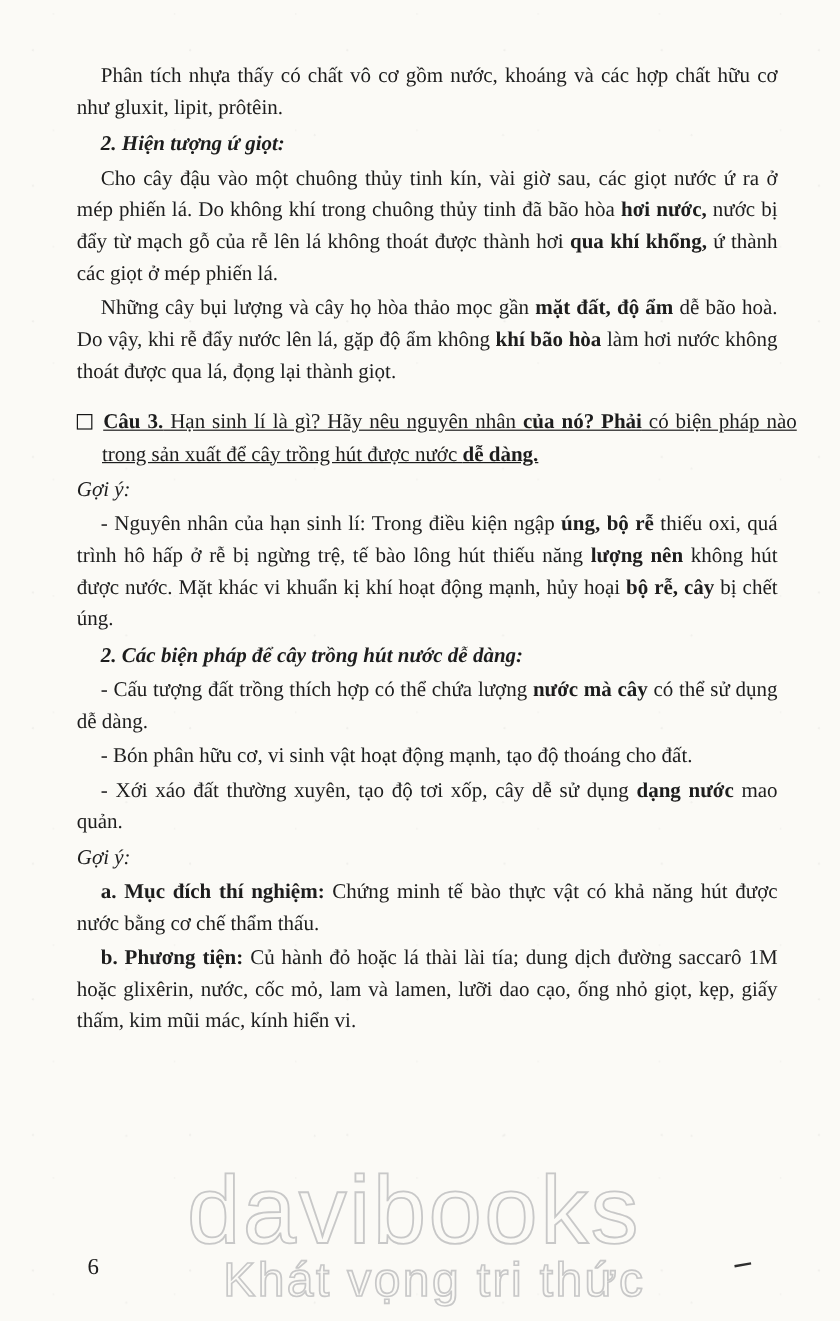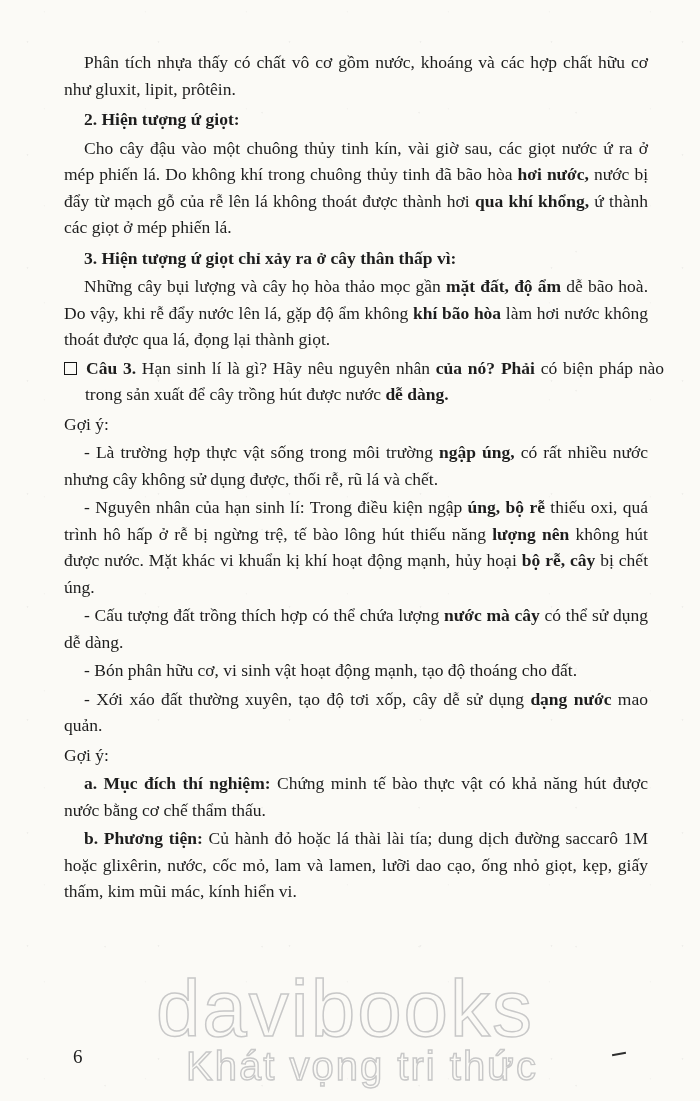--- a/index.html
+++ b/index.html
@@ -20,23 +20,23 @@
   }
 
   .content {
     position:absolute; left:64px; top:49px; width:600px;
     text-align:justify;
     font-size:17.5px; line-height:26.5px;
   }
 
   .content p { margin:0 16px 2px 0; }
   p.para     { text-indent:20px; }
-  p.heading  { font-weight:bold; text-indent:20px; margin:4px 0 2px 0; }
-  p.hint     { font-weight:bold; margin:3px 0 2px 0; }
-  p.question { padding-left:21px; text-indent:-21px; margin:2px 0 2px 0; }
+  p.heading  { font-weight:bold; text-indent:20px; margin:4px 0 2px 0;font-style:italic; }
+  p.hint     { font-style:italic; font-weight:bold; margin:3px 0 2px 0; }
+  p.question { padding-left:21px; text-indent:-21px; margin:16px 0 2px 0;text-decoration:underline; }
 
   .run { font-weight:normal; }
   .run.b { font-weight:bold; }
 
   .sq {
     display:inline-block; width:11px; height:11px;
     border:1.7px solid #161616;
     margin-right:9px; vertical-align:-1px;
     background:transparent;
   }
@@ -58,26 +58,25 @@
 </style>
 </head>
 <body>
 
 <div class="page">
 
   <div class="content">
       <p class="para"><span class="run">Phân tích nhựa thấy có chất vô cơ gồm nước, khoáng và các hợp chất hữu cơ như gluxit, lipit, prôtêin.</span></p>
       <p class="heading"><span class="run b">2. Hiện tượng ứ giọt:</span></p>
       <p class="para"><span class="run">Cho cây đậu vào một chuông thủy tinh kín, vài giờ sau, các giọt nước ứ ra ở mép phiến lá. Do không khí trong chuông thủy tinh đã bão hòa </span><span class="run b">hơi nước,</span><span class="run"> nước bị đẩy từ mạch gỗ của rễ lên lá không thoát được thành hơi </span><span class="run b">qua khí khổng,</span><span class="run"> ứ thành các giọt ở mép phiến lá.</span></p>
-      <p class="heading"><span class="run b">3. Hiện tượng ứ giọt chỉ xảy ra ở cây thân thấp vì:</span></p>
       <p class="para"><span class="run">Những cây bụi lượng và cây họ hòa thảo mọc gần </span><span class="run b">mặt đất, độ ẩm</span><span class="run"> dễ bão hoà. Do vậy, khi rễ đẩy nước lên lá, gặp độ ẩm không </span><span class="run b">khí bão hòa</span><span class="run"> làm hơi nước không thoát được qua lá, đọng lại thành giọt.</span></p>
       <p class="question"><span class="sq"></span><span class="run b">Câu 3.</span><span class="run"> Hạn sinh lí là gì? Hãy nêu nguyên nhân </span><span class="run b">của nó? Phải</span><span class="run"> có biện pháp nào trong sản xuất để cây trồng hút được nước </span><span class="run b">dễ dàng.</span></p>
       <p class="hint"><span class="run">Gợi ý:</span></p>
-      <p class="para"><span class="run">- Là trường hợp thực vật sống trong môi trường </span><span class="run b">ngập úng,</span><span class="run"> có rất nhiều nước nhưng cây không sử dụng được, thối rễ, rũ lá và chết.</span></p>
       <p class="para"><span class="run">- Nguyên nhân của hạn sinh lí: Trong điều kiện ngập </span><span class="run b">úng, bộ rễ</span><span class="run"> thiếu oxi, quá trình hô hấp ở rễ bị ngừng trệ, tế bào lông hút thiếu năng </span><span class="run b">lượng nên</span><span class="run"> không hút được nước. Mặt khác vi khuẩn kị khí hoạt động mạnh, hủy hoại </span><span class="run b">bộ rễ, cây</span><span class="run"> bị chết úng.</span></p>
+      <p class="heading"><span class="run b">2. Các biện pháp để cây trồng hút nước dễ dàng:</span></p>
       <p class="para"><span class="run">- Cấu tượng đất trồng thích hợp có thể chứa lượng </span><span class="run b">nước mà cây</span><span class="run"> có thể sử dụng dễ dàng.</span></p>
       <p class="para"><span class="run">- Bón phân hữu cơ, vi sinh vật hoạt động mạnh, tạo độ thoáng cho đất.</span></p>
       <p class="para"><span class="run">- Xới xáo đất thường xuyên, tạo độ tơi xốp, cây dễ sử dụng </span><span class="run b">dạng nước</span><span class="run"> mao quản.</span></p>
       <p class="hint"><span class="run">Gợi ý:</span></p>
       <p class="para"><span class="run b">a. Mục đích thí nghiệm:</span><span class="run"> Chứng minh tế bào thực vật có khả năng hút được nước bằng cơ chế thẩm thấu.</span></p>
       <p class="para"><span class="run b">b. Phương tiện:</span><span class="run"> Củ hành đỏ hoặc lá thài lài tía; dung dịch đường saccarô 1M hoặc glixêrin, nước, cốc mỏ, lam và lamen, lưỡi dao cạo, ống nhỏ giọt, kẹp, giấy thấm, kim mũi mác, kính hiển vi.</span></p>
     </div>
 
   <svg class="watermark-svg" width="700" height="150">
     <text x="345" y="80" text-anchor="middle" font-family="Liberation Sans, DejaVu Sans, sans-serif" font-size="80" letter-spacing="2" fill="none" stroke="#c8c8c8" stroke-width="1.5">davibooks</text>

